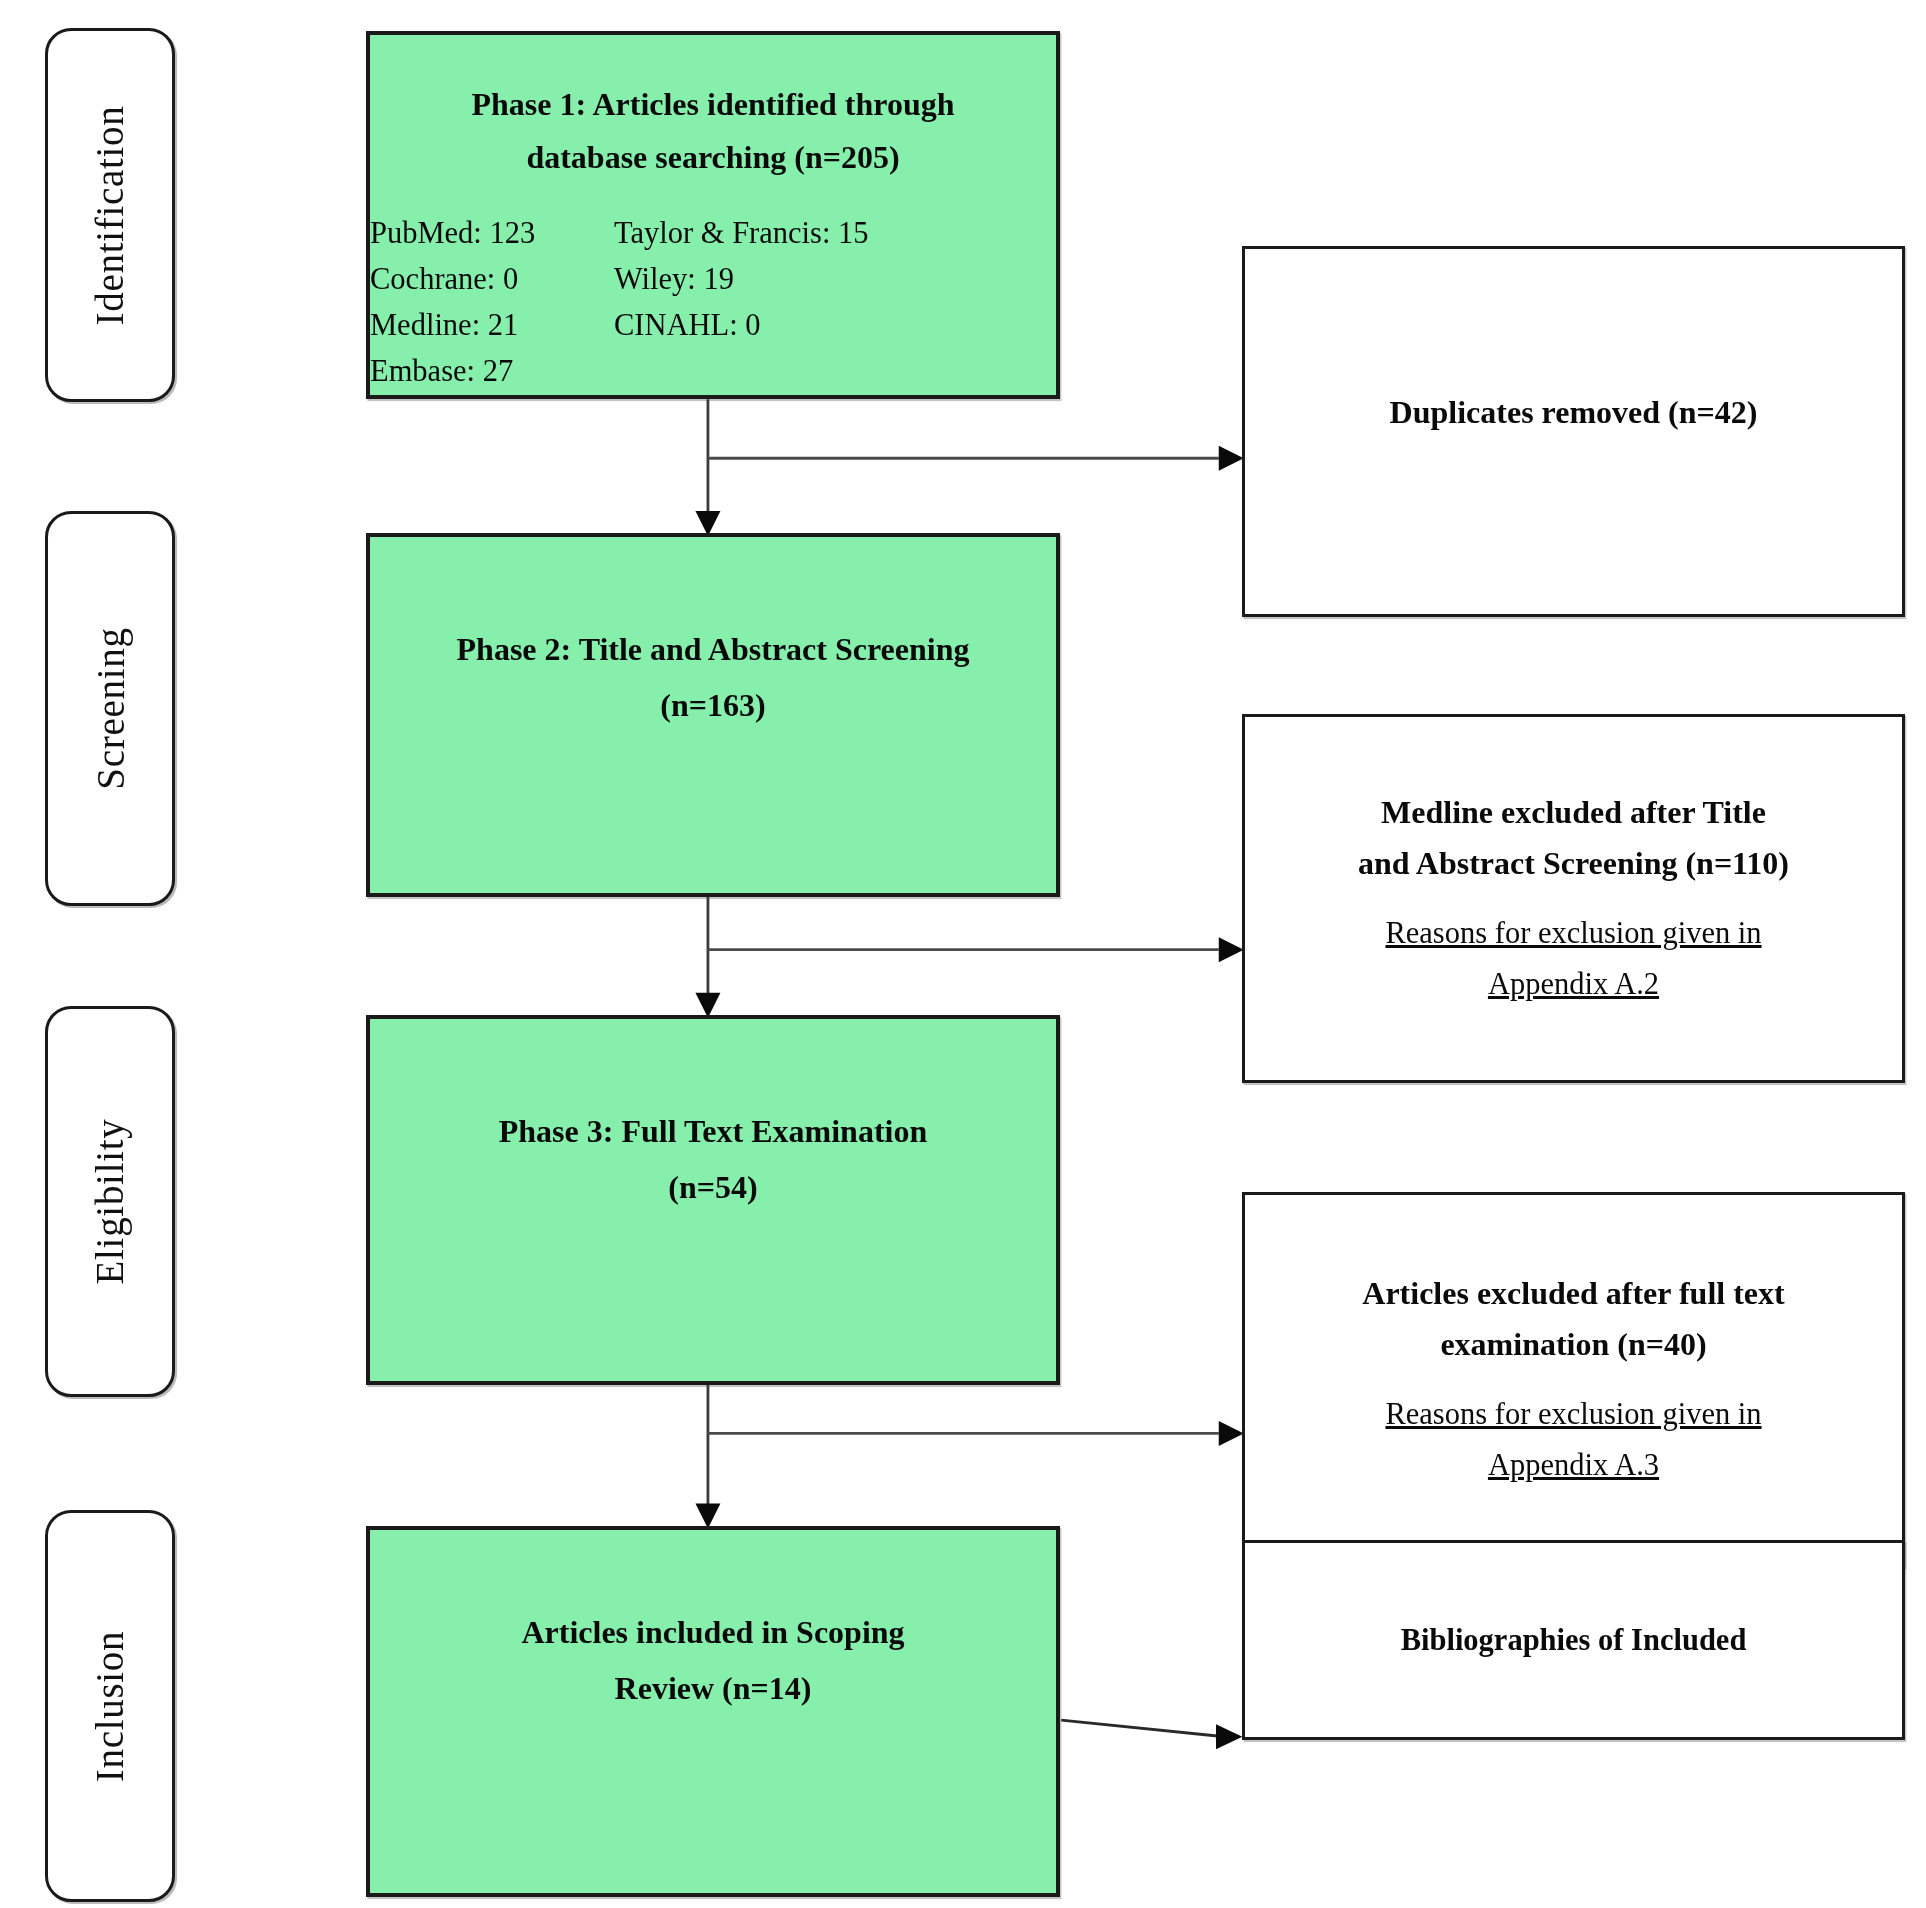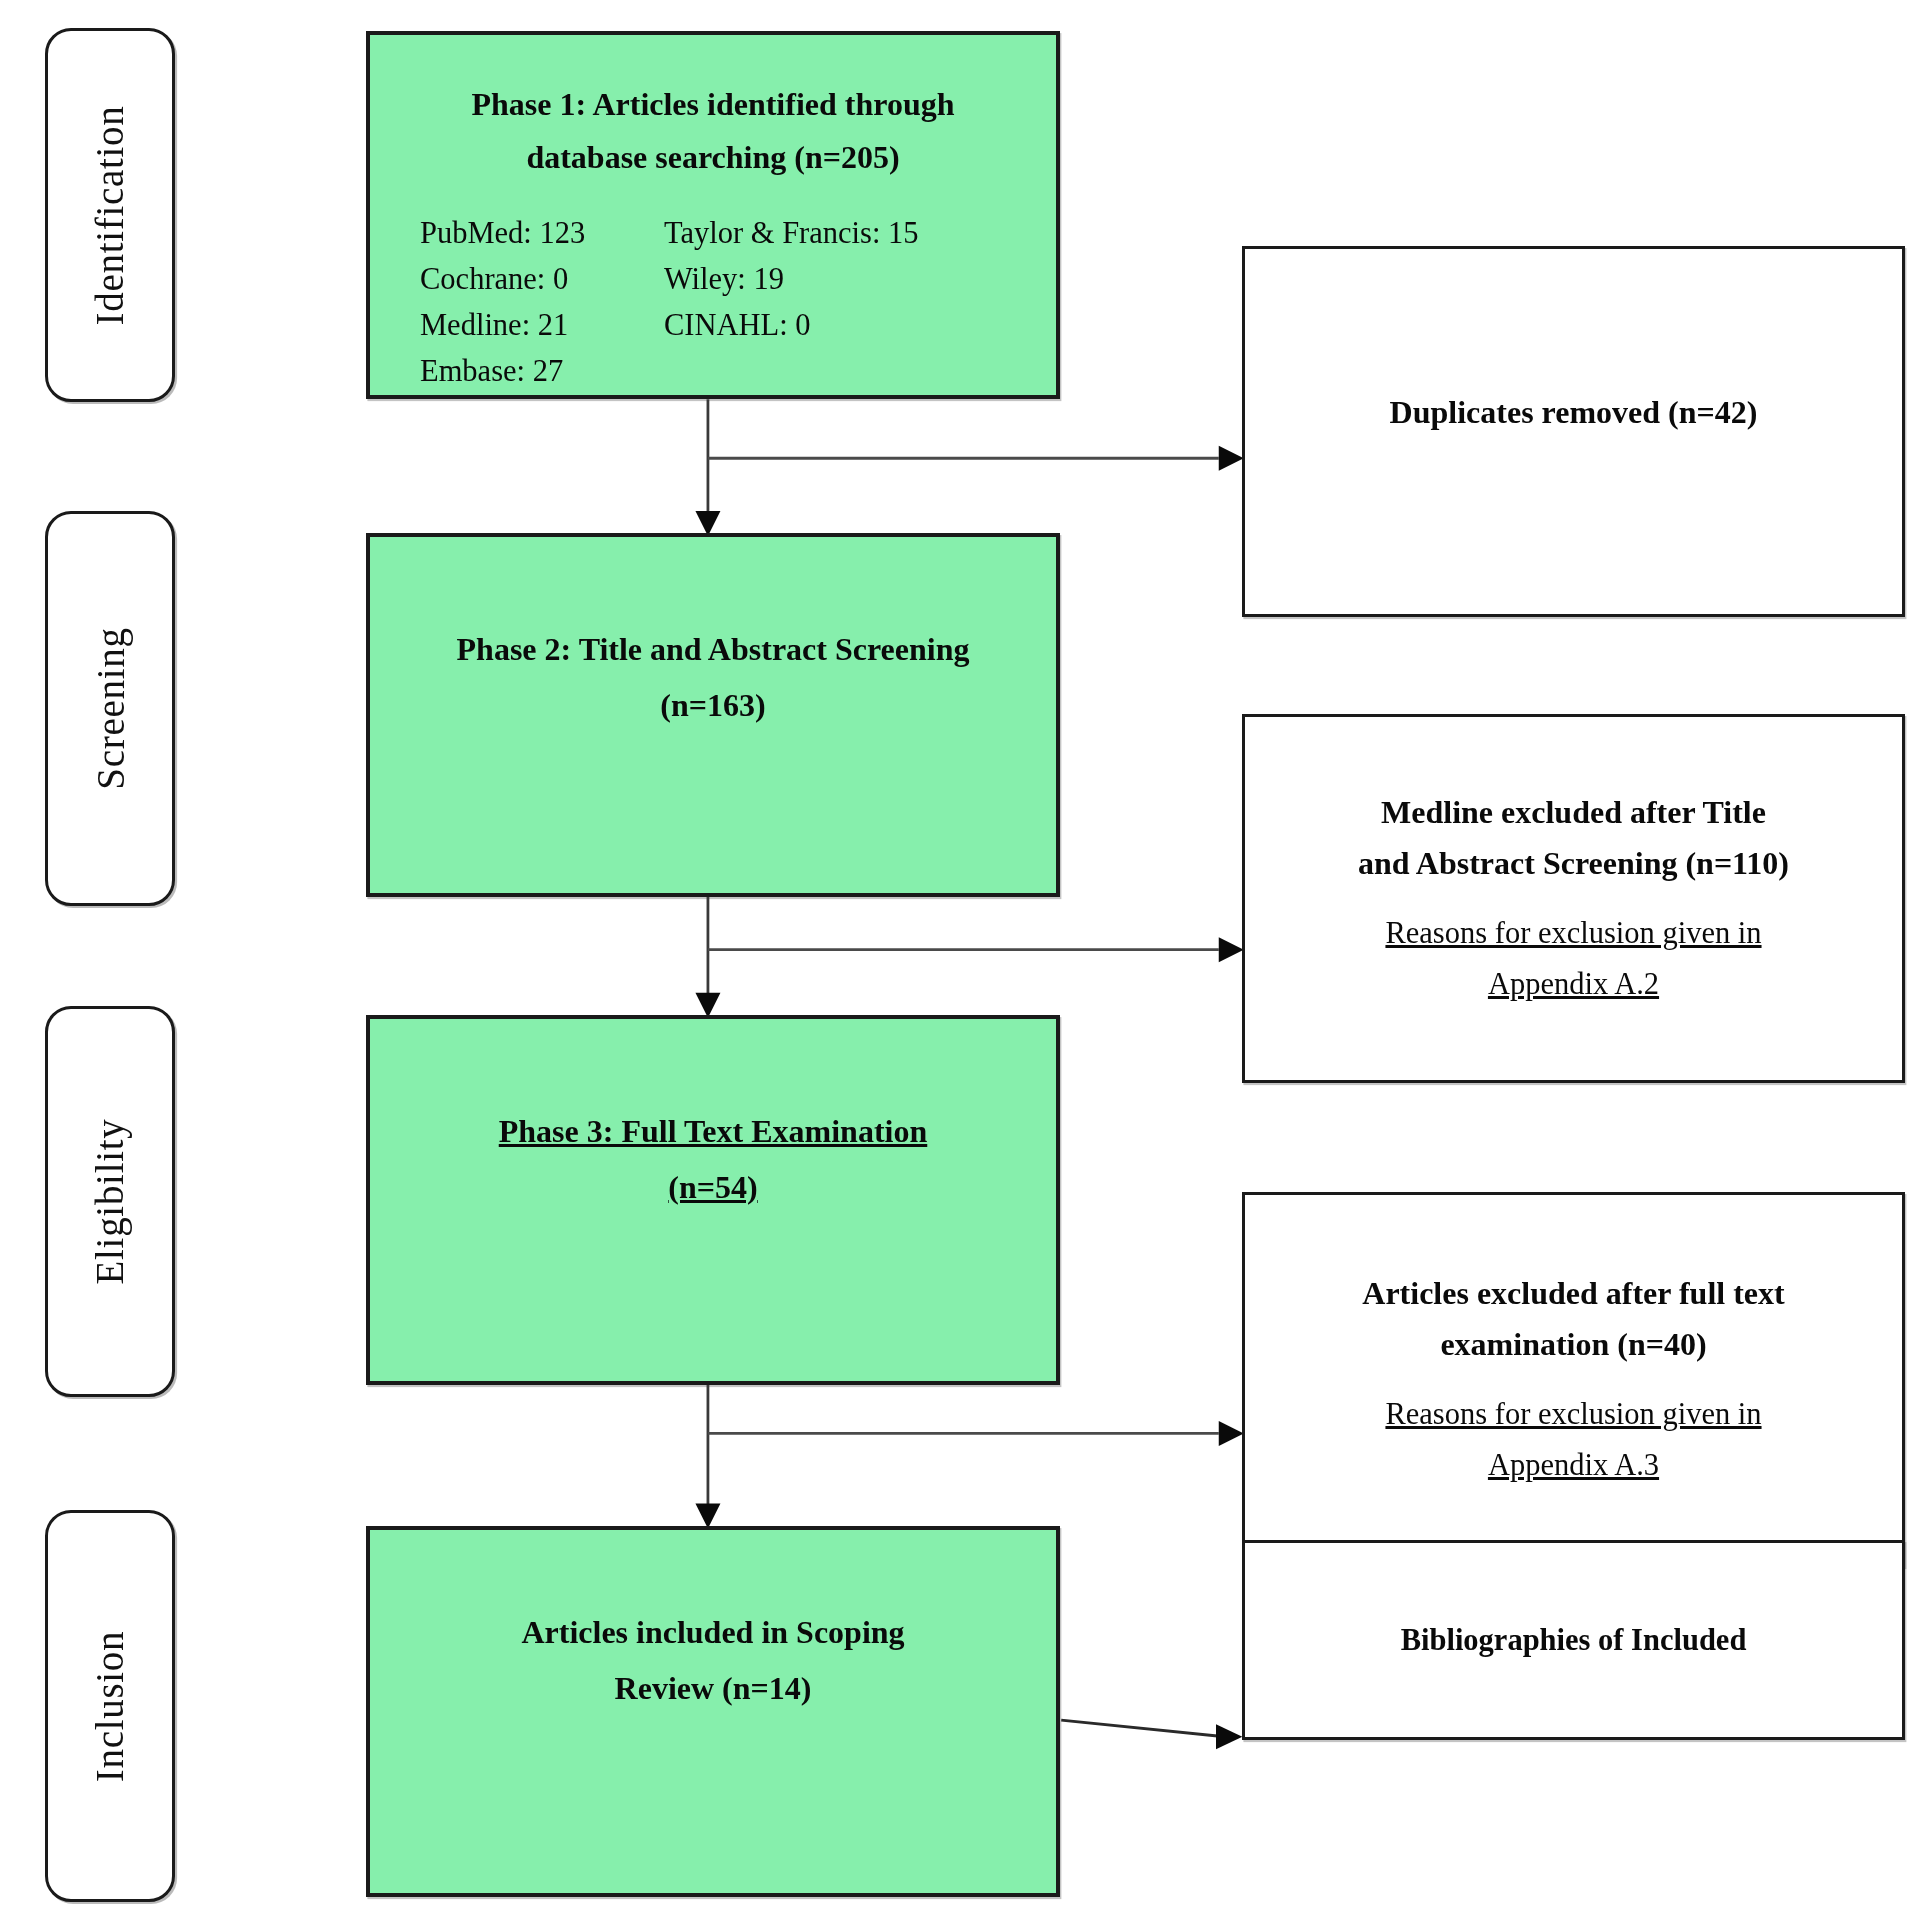--- a/index.html
+++ b/index.html
@@ -65,42 +65,41 @@
 
   .center-col {
     width: 100%; height: 100%;
     display: flex;
     flex-direction: column;
     align-items: center;
     justify-content: center;
     box-sizing: border-box;
   }
   .box-phase2 .center-col   { padding-bottom: 76px; border-radius: 30px; }
-  .box-phase3 .center-col   { padding-bottom: 83px; text-decoration: underline; }
+  .box-phase3 .center-col   { padding-bottom: 83px; }
   .box-included .center-col { padding-bottom: 104px; }
 
   .bold-line {
     font-weight: 700;
     font-size: 32px;
     line-height: 56px;
     text-align: center;
     white-space: nowrap;
   }
   
   .p1-title {
     margin-top: 43px;
     text-align: center;
     font-weight: 700;
     font-size: 32px;
     line-height: 53px;
   }
   .p1-stats {
     display: flex;
     margin-top: 26px;
-    padding-left: 50px;
   }
   .p1-col1 { width: 244px; }
   .p1-col2 { flex: 1; }
   .stat-line {
     font-size: 30.5px;
     line-height: 46px;
     white-space: nowrap;
   }
 
   

